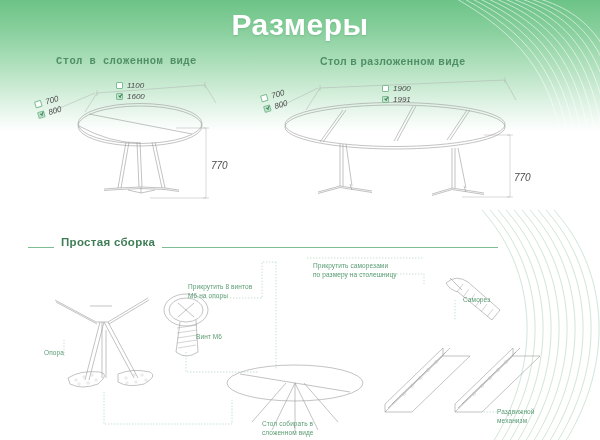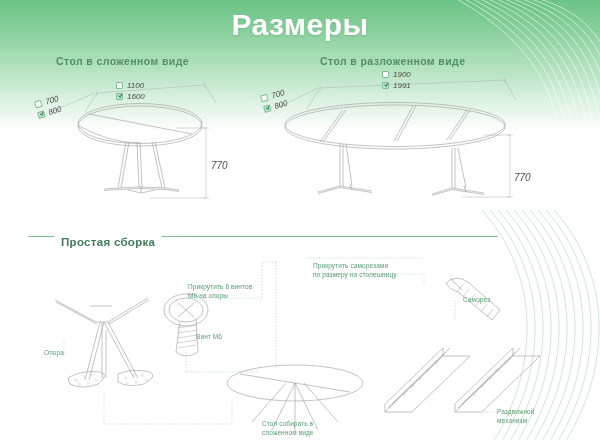--- a/index.html
+++ b/index.html
@@ -28,27 +28,27 @@
   }
 
   
   .br-swoosh{ position:absolute; right:0; bottom:0; width:130px; height:230px; overflow:hidden; }
 
   
   .sec-cap{
     position:absolute; color:#4f8f66; font-size:10.5px;
     font-weight:bold; letter-spacing:.4px; white-space:nowrap;
   }
-  #cap-folded{ left:56px; top:55px; }
+  #cap-folded{ left:56px; top:55px;font-family:Liberation Mono, monospace; }
   #cap-open{ left:320px; top:55px; }
 
   
   .band{
     position:absolute; left:28px; top:236px; width:470px;
-    display:flex; align-items:flex-start; gap:7px;
+    display:flex; align-items:flex-end; gap:7px;
   }
   .band .rule{ height:1px; background:#7cbd93; flex:0 0 26px; }
   .band .rule.long{ flex:1 1 auto; }
   .band .btitle{
     color:#3f7d57; font-size:11.5px; font-weight:bold; white-space:nowrap;
     letter-spacing:.3px;
   }
 
   
   .dimgrp{ position:absolute; }
@@ -64,21 +64,21 @@
   }
   .chk.on:before{
     content:""; position:absolute; left:2.4px; top:1.2px; width:4px; height:1.4px;
     background:#3f7d57; transform:rotate(-48deg);
   }
   .dval{ color:#4b4b4b; font-size:8px; font-style:italic; white-space:nowrap; }
 
   
   #dim-w-folded{ left:116px; top:80px; }
   #dim-d-folded{ left:36px; top:96px; transform:rotate(-16deg); }
-  #dim-w-open{  left:382px; top:69px; }
+  #dim-w-open{  left:382px; top:83px; }
   #dim-d-open{  left:262px; top:90px; transform:rotate(-16deg); }
 
   .hlabel{
     position:absolute; color:#4b4b4b; font-size:10px; font-style:italic;
   }
   #h-folded{ left:211px; top:160px; }
   #h-open{   left:514px; top:172px; }
 
   
   .plabel{

